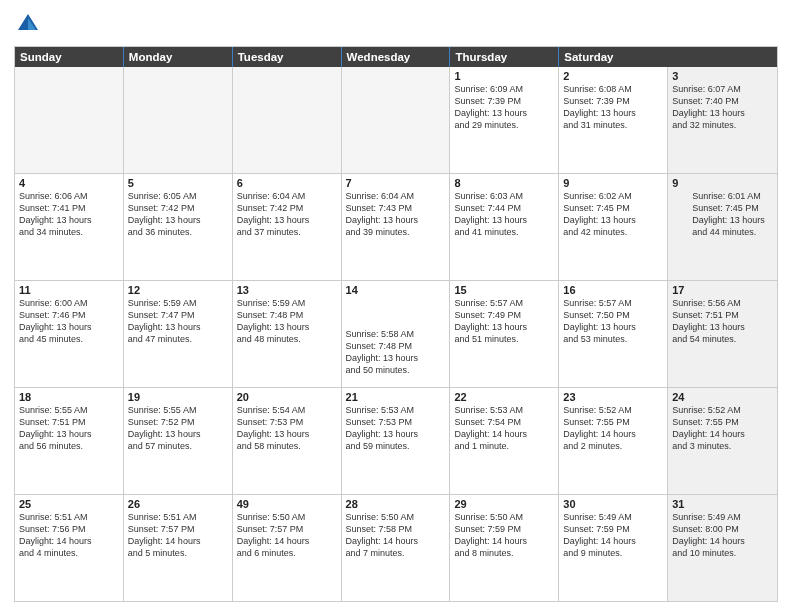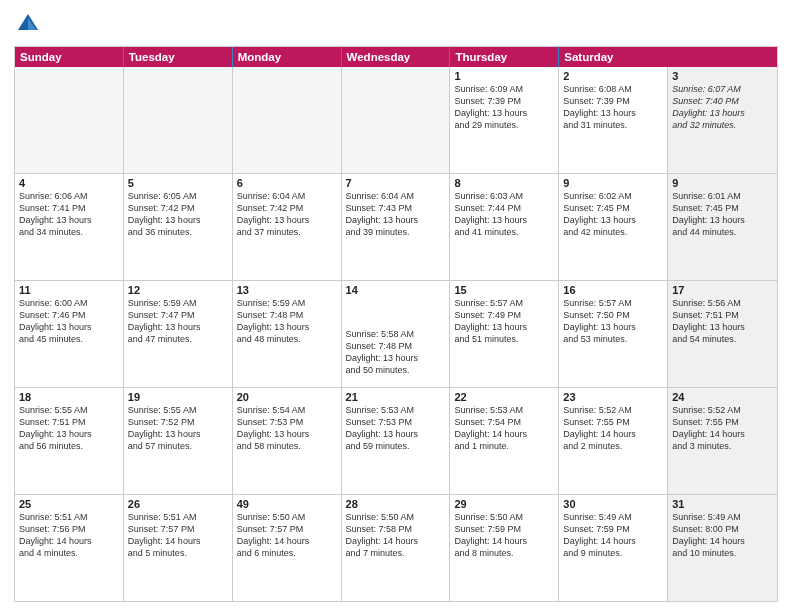--- a/index.html
+++ b/index.html
@@ -61,21 +61,21 @@
     }
     .calendar {
       flex: 1;
       display: flex;
       flex-direction: column;
       border: 1px solid #ccc;
     }
     .cal-header {
       display: grid;
       grid-template-columns: repeat(7, 1fr);
-      background: #be185d;
+      background: #404040;
     }
     .cal-header-cell {
       color: #fff;
       font-size: 11.5px;
       font-weight: bold;
       padding: 4px 5px;
       text-align: left;
       border-right: 1px solid #3a7fc8;
     }
     .cal-header-cell:last-child { border-right: none; }
@@ -132,22 +132,22 @@
     </div>
     <div class="title-block">
       <div class="title-month"></div>
       <div class="title-location"></div>
     </div>
   </div>
 
   <div class="calendar">
     <div class="cal-header">
     <div class="cal-header-cell">Sunday</div>
+        <div class="cal-header-cell">Monday</div>
         <div class="cal-header-cell">Tuesday</div>
-        <div class="cal-header-cell">Monday</div>
         <div class="cal-header-cell">Wednesday</div>
         <div class="cal-header-cell">Thursday</div>
         <div class="cal-header-cell">Saturday</div>
       </div>
     <div class="cal-body">
     <div class="cal-row">
           <div class="cal-cell empty"></div>
           <div class="cal-cell empty"></div>
           <div class="cal-cell empty"></div>
           <div class="cal-cell empty"></div>
@@ -160,21 +160,21 @@
           </div>
           <div class="cal-cell">
             <div class="cell-date">2</div>
             <div class="cell-info" style="white-space: pre-line;">Sunrise: 6:08 AM
 Sunset: 7:39 PM
 Daylight: 13 hours
 and 31 minutes.</div>
           </div>
           <div class="cal-cell shaded">
             <div class="cell-date">3</div>
-            <div class="cell-info" style="white-space: pre-line; font-style: italic;">Sunrise: 6:07 AM
+            <div class="cell-info" style="white-space: pre-line;">Sunrise: 6:07 AM
 Sunset: 7:40 PM
 Daylight: 13 hours
 and 32 minutes.</div>
           </div>
         </div>
         <div class="cal-row">
           <div class="cal-cell">
             <div class="cell-date">4</div>
             <div class="cell-info" style="white-space: pre-line;">Sunrise: 6:06 AM
 Sunset: 7:41 PM
@@ -211,21 +211,21 @@
           </div>
           <div class="cal-cell">
             <div class="cell-date">9</div>
             <div class="cell-info" style="white-space: pre-line;">Sunrise: 6:02 AM
 Sunset: 7:45 PM
 Daylight: 13 hours
 and 42 minutes.</div>
           </div>
           <div class="cal-cell shaded">
             <div class="cell-date">9</div>
-            <div class="cell-info" style="white-space: pre-line;">Sunrise: 6:01 AM
+            <div class="cell-info" style="white-space: pre-line; margin-left: 20px;">Sunrise: 6:01 AM
 Sunset: 7:45 PM
 Daylight: 13 hours
 and 44 minutes.</div>
           </div>
         </div>
         <div class="cal-row">
           <div class="cal-cell">
             <div class="cell-date">11</div>
             <div class="cell-info" style="white-space: pre-line;">Sunrise: 6:00 AM
 Sunset: 7:46 PM

